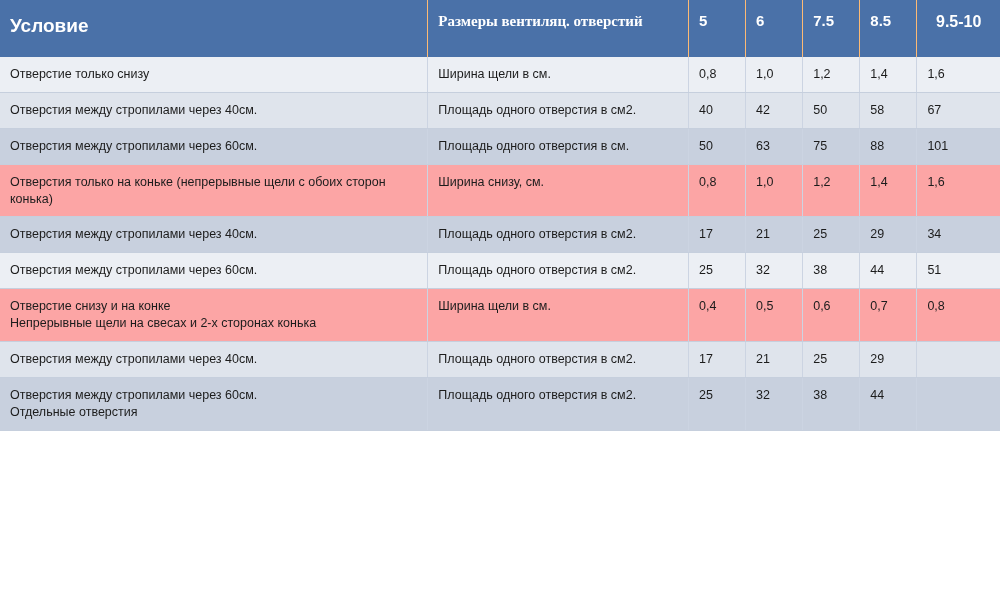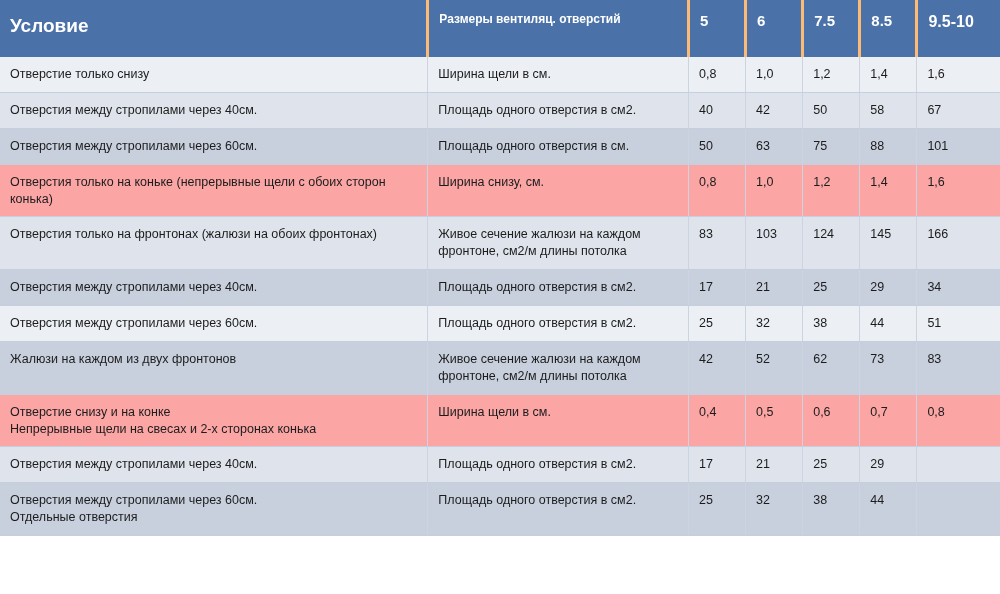--- a/index.html
+++ b/index.html
@@ -31,27 +31,27 @@
   
   thead tr {
     background: #4a71a8;
   }
   thead th {
     color: #ffffff;
     font-size: 16px;
     font-weight: bold;
     padding: 12px 10px 14px 10px;
     height: 57px;
-    border-right: 3px solid #fdba74;
+    border-right: 1px solid #fdba74;
     line-height: 1.25;
   }
   thead th.cond { font-size: 19px; padding-top: 14px; }
-  thead th.sizes { font-size: 12px; }
+  thead th.sizes { font-size: 15px; font-family: Liberation Serif, serif; }
   thead th.num { font-size: 15px; }
-  thead th:last-child { border-right: none; }
+  thead th:last-child { border-right: none; text-align: center; }
 
   
   tbody td {
     font-size: 12.5px;
     color: #1c1c1c;
     padding: 9px 10px 9px 10px;
     border-right: 1px solid #ccd4e2;
     border-bottom: 1px solid #c6cfdd;
     line-height: 1.35;
   }
@@ -118,55 +118,37 @@
       </tr>
       <tr class="shade-d">
         <td class="c-cond">Отверстия только на коньке (непрерывные  щели с обоих сторон конька)</td>
         <td class="c-size">Ширина снизу, см.</td>
         <td class="c-num">0,8</td>
         <td class="c-num">1,0</td>
         <td class="c-num">1,2</td>
         <td class="c-num">1,4</td>
         <td class="c-num-last">1,6</td>
       </tr>
-      <tr class="shade-b">
-        <td class="c-cond">Отверстия только на фронтонах  (жалюзи на обоих фронтонах)</td>
-        <td class="c-size">Живое сечение жалюзи на каждом фронтоне,  см2/м длины потолка</td>
-        <td class="c-num">83</td>
-        <td class="c-num">103</td>
-        <td class="c-num">124</td>
-        <td class="c-num">145</td>
-        <td class="c-num-last">166</td>
-      </tr>
       <tr class="shade-a">
         <td class="c-cond">Отверстия между стропилами через 40см.</td>
         <td class="c-size">Площадь одного отверстия в см2.</td>
         <td class="c-num">17</td>
         <td class="c-num">21</td>
         <td class="c-num">25</td>
         <td class="c-num">29</td>
         <td class="c-num-last">34</td>
       </tr>
       <tr class="shade-c">
         <td class="c-cond">Отверстия между стропилами через 60см.</td>
         <td class="c-size">Площадь одного отверстия в см2.</td>
         <td class="c-num">25</td>
         <td class="c-num">32</td>
         <td class="c-num">38</td>
         <td class="c-num">44</td>
         <td class="c-num-last">51</td>
-      </tr>
-      <tr class="shade-a">
-        <td class="c-cond">Жалюзи на каждом из двух фронтонов</td>
-        <td class="c-size">Живое сечение жалюзи на каждом фронтоне,  см2/м длины потолка</td>
-        <td class="c-num">42</td>
-        <td class="c-num">52</td>
-        <td class="c-num">62</td>
-        <td class="c-num">73</td>
-        <td class="c-num-last">83</td>
       </tr>
       <tr class="shade-d">
         <td class="c-cond" style="white-space: pre-line;">Отверстие  снизу и на конке
 Непрерывные  щели на свесах и 2-х сторонах конька</td>
         <td class="c-size">Ширина щели в см.</td>
         <td class="c-num">0,4</td>
         <td class="c-num">0,5</td>
         <td class="c-num">0,6</td>
         <td class="c-num">0,7</td>
         <td class="c-num-last">0,8</td>

